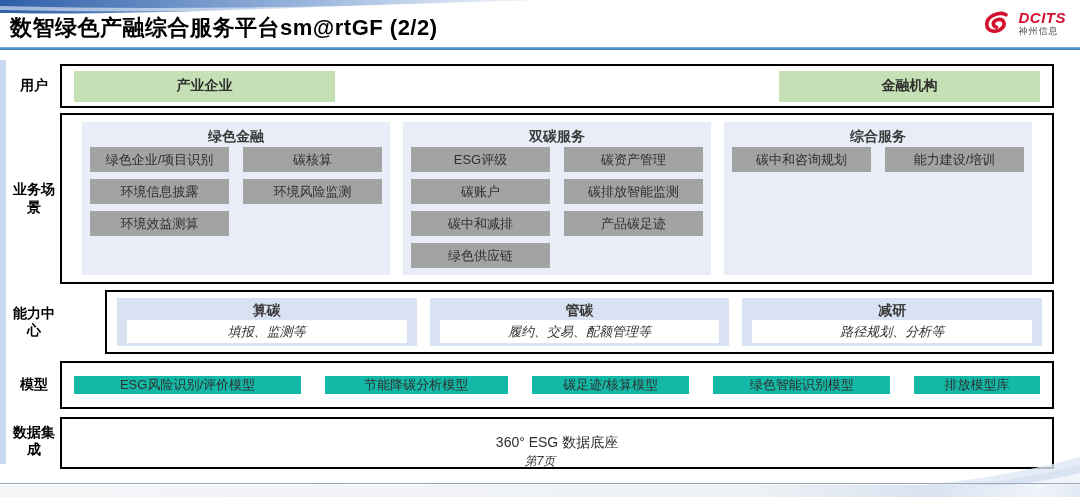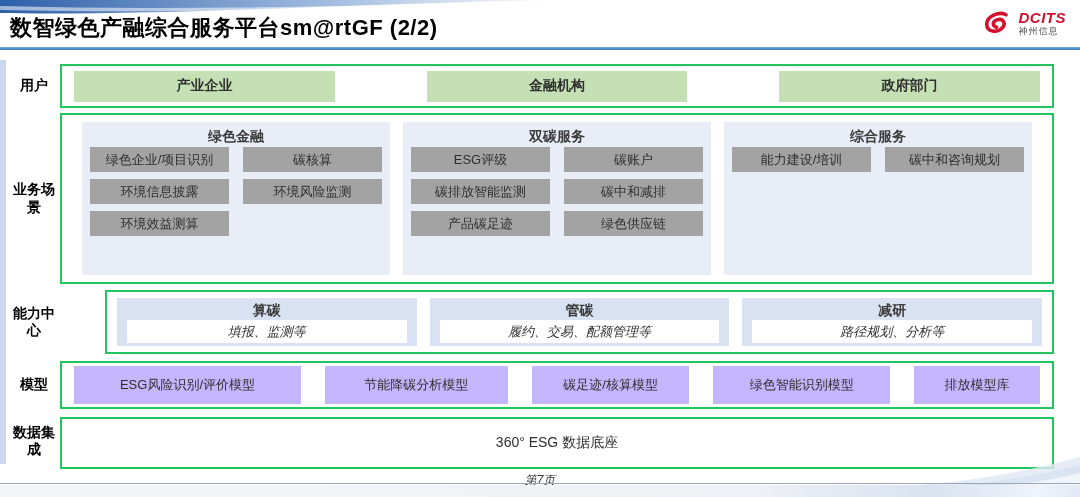--- a/index.html
+++ b/index.html
@@ -19,21 +19,21 @@
   .logo-sub { color:#4a4a4a; font-size:9px; margin-top:2px; letter-spacing:1px; }
 
   
   .left-strip { position:absolute; top:60px; left:0; width:6px; height:404px; background:#c9d8ee; }
 
   
   .content { position:absolute; top:64px; left:8px; width:1046px; }
   .row { display:flex; align-items:stretch; }
   .row-label { width:52px; flex:0 0 52px; display:flex; align-items:center; justify-content:center;
                text-align:center; font-size:14px; font-weight:bold; color:#000; line-height:1.25; }
-  .row-box { flex:1; border:2px solid #22c55e; background:#fff; }
+  .row-box { flex:1; border:2px solid #000000; background:#fff; }
 
   
   .row-users { height:44px; margin-bottom:5px; }
   .row-users .row-box { display:flex; align-items:center; justify-content:space-between; padding:0 12px; }
   .user-box { width:27%; height:31px; background:#c5e0b4; display:flex; align-items:center; justify-content:center;
               font-size:14px; font-weight:bold; color:#2f2f2f; }
 
   
   .row-scenarios { height:171px; margin-bottom:6px; }
   .row-scenarios .row-box { display:flex; gap:13px; padding:7px 20px; }
@@ -47,33 +47,33 @@
   .row-capabilities { height:64px; margin-bottom:7px; }
   .row-capabilities .row-box { display:flex; gap:13px; padding:6px 10px;margin-left:45px; }
   .cap-group { flex:1; background:#d9e2f3; padding:2px 10px 7px; }
   .cap-title { text-align:center; font-size:14px; font-weight:bold; color:#3b3b3b; height:20px; line-height:20px; }
   .cap-desc { background:#ffffff; height:23px; display:flex; align-items:center; justify-content:center;
               font-size:13px; font-style:italic; color:#2f2f2f; }
 
   
   .row-models { height:48px; margin-bottom:8px; }
   .row-models .row-box { display:flex; gap:24px; padding:8px 12px; align-items:center; }
-  .model-box { background:#c4b5fd; height:38px; display:flex; align-items:center; justify-content:center;
+  .model-box { background:#14b8a6; height:18px; display:flex; align-items:center; justify-content:center;
                font-size:13px; color:#2f2f2f; white-space:nowrap; }
   .m0 { flex:1.8; } .m1 { flex:1.45; } .m2 { flex:1.25; } .m3 { flex:1.4; } .m4 { flex:1.0; }
 
   
   .row-data { height:48px; }
   .row-data .row-box { display:flex; padding:24px 12px; }
   .data-box { flex:1; background:#d9e2f3; display:flex; align-items:center; justify-content:center;
               font-size:14px; color:#2f2f2f; }
 
   
   .footer-swoosh { position:absolute; right:0; bottom:12px; width:200px; height:28px; pointer-events:none; opacity:0.8; }
-  .page-num { position:absolute; left:0; bottom:8px; width:1080px; text-align:center;
+  .page-num { position:absolute; left:0; bottom:27px; width:1080px; text-align:center;
               font-size:12px; font-style:italic; color:#333; }
   .footer-line { position:absolute; left:0; bottom:13px; width:1080px; height:1px; background:#9aa7b8; }
   .footer-bar { position:absolute; left:0; bottom:0; width:1080px; height:12px;
                 background:linear-gradient(95deg,#f4f5f7 0%,#eef1f5 70%,#d8e2f0 86%,#eff3fa 96%,#e3eaf5 100%); }
 </style>
 </head>
 <body>
 
 <div class="slide">
 
@@ -106,21 +106,20 @@
 
   <div class="left-strip"></div>
 
   <div class="content">
 
     <div class="row row-users">
       <div class="row-label">用户</div>
       <div class="row-box">
         <div class="user-box">产业企业</div>
         <div class="user-box">金融机构</div>
-        <div class="user-box">政府部门</div>
       </div>
     </div>
 
     <div class="row row-scenarios">
       <div class="row-label">业务场景</div>
       <div class="row-box">
 
         <div class="scn-col">
           <div class="scn-title">绿色金融</div>
           <div class="scn-items">
@@ -129,33 +128,34 @@
             <div class="scn-item">环境信息披露</div>
             <div class="scn-item">环境风险监测</div>
             <div class="scn-item">环境效益测算</div>
           </div>
         </div>
 
         <div class="scn-col">
           <div class="scn-title">双碳服务</div>
           <div class="scn-items">
             <div class="scn-item">ESG评级</div>
+            <div class="scn-item">碳资产管理</div>
             <div class="scn-item">碳账户</div>
             <div class="scn-item">碳排放智能监测</div>
             <div class="scn-item">碳中和减排</div>
             <div class="scn-item">产品碳足迹</div>
             <div class="scn-item">绿色供应链</div>
           </div>
         </div>
 
         <div class="scn-col">
           <div class="scn-title">综合服务</div>
           <div class="scn-items">
+            <div class="scn-item">碳中和咨询规划</div>
             <div class="scn-item">能力建设/培训</div>
-            <div class="scn-item">碳中和咨询规划</div>
           </div>
         </div>
 
       </div>
     </div>
 
     <div class="row row-capabilities">
       <div class="row-label">能力中心</div>
       <div class="row-box">
         <div class="cap-group">

